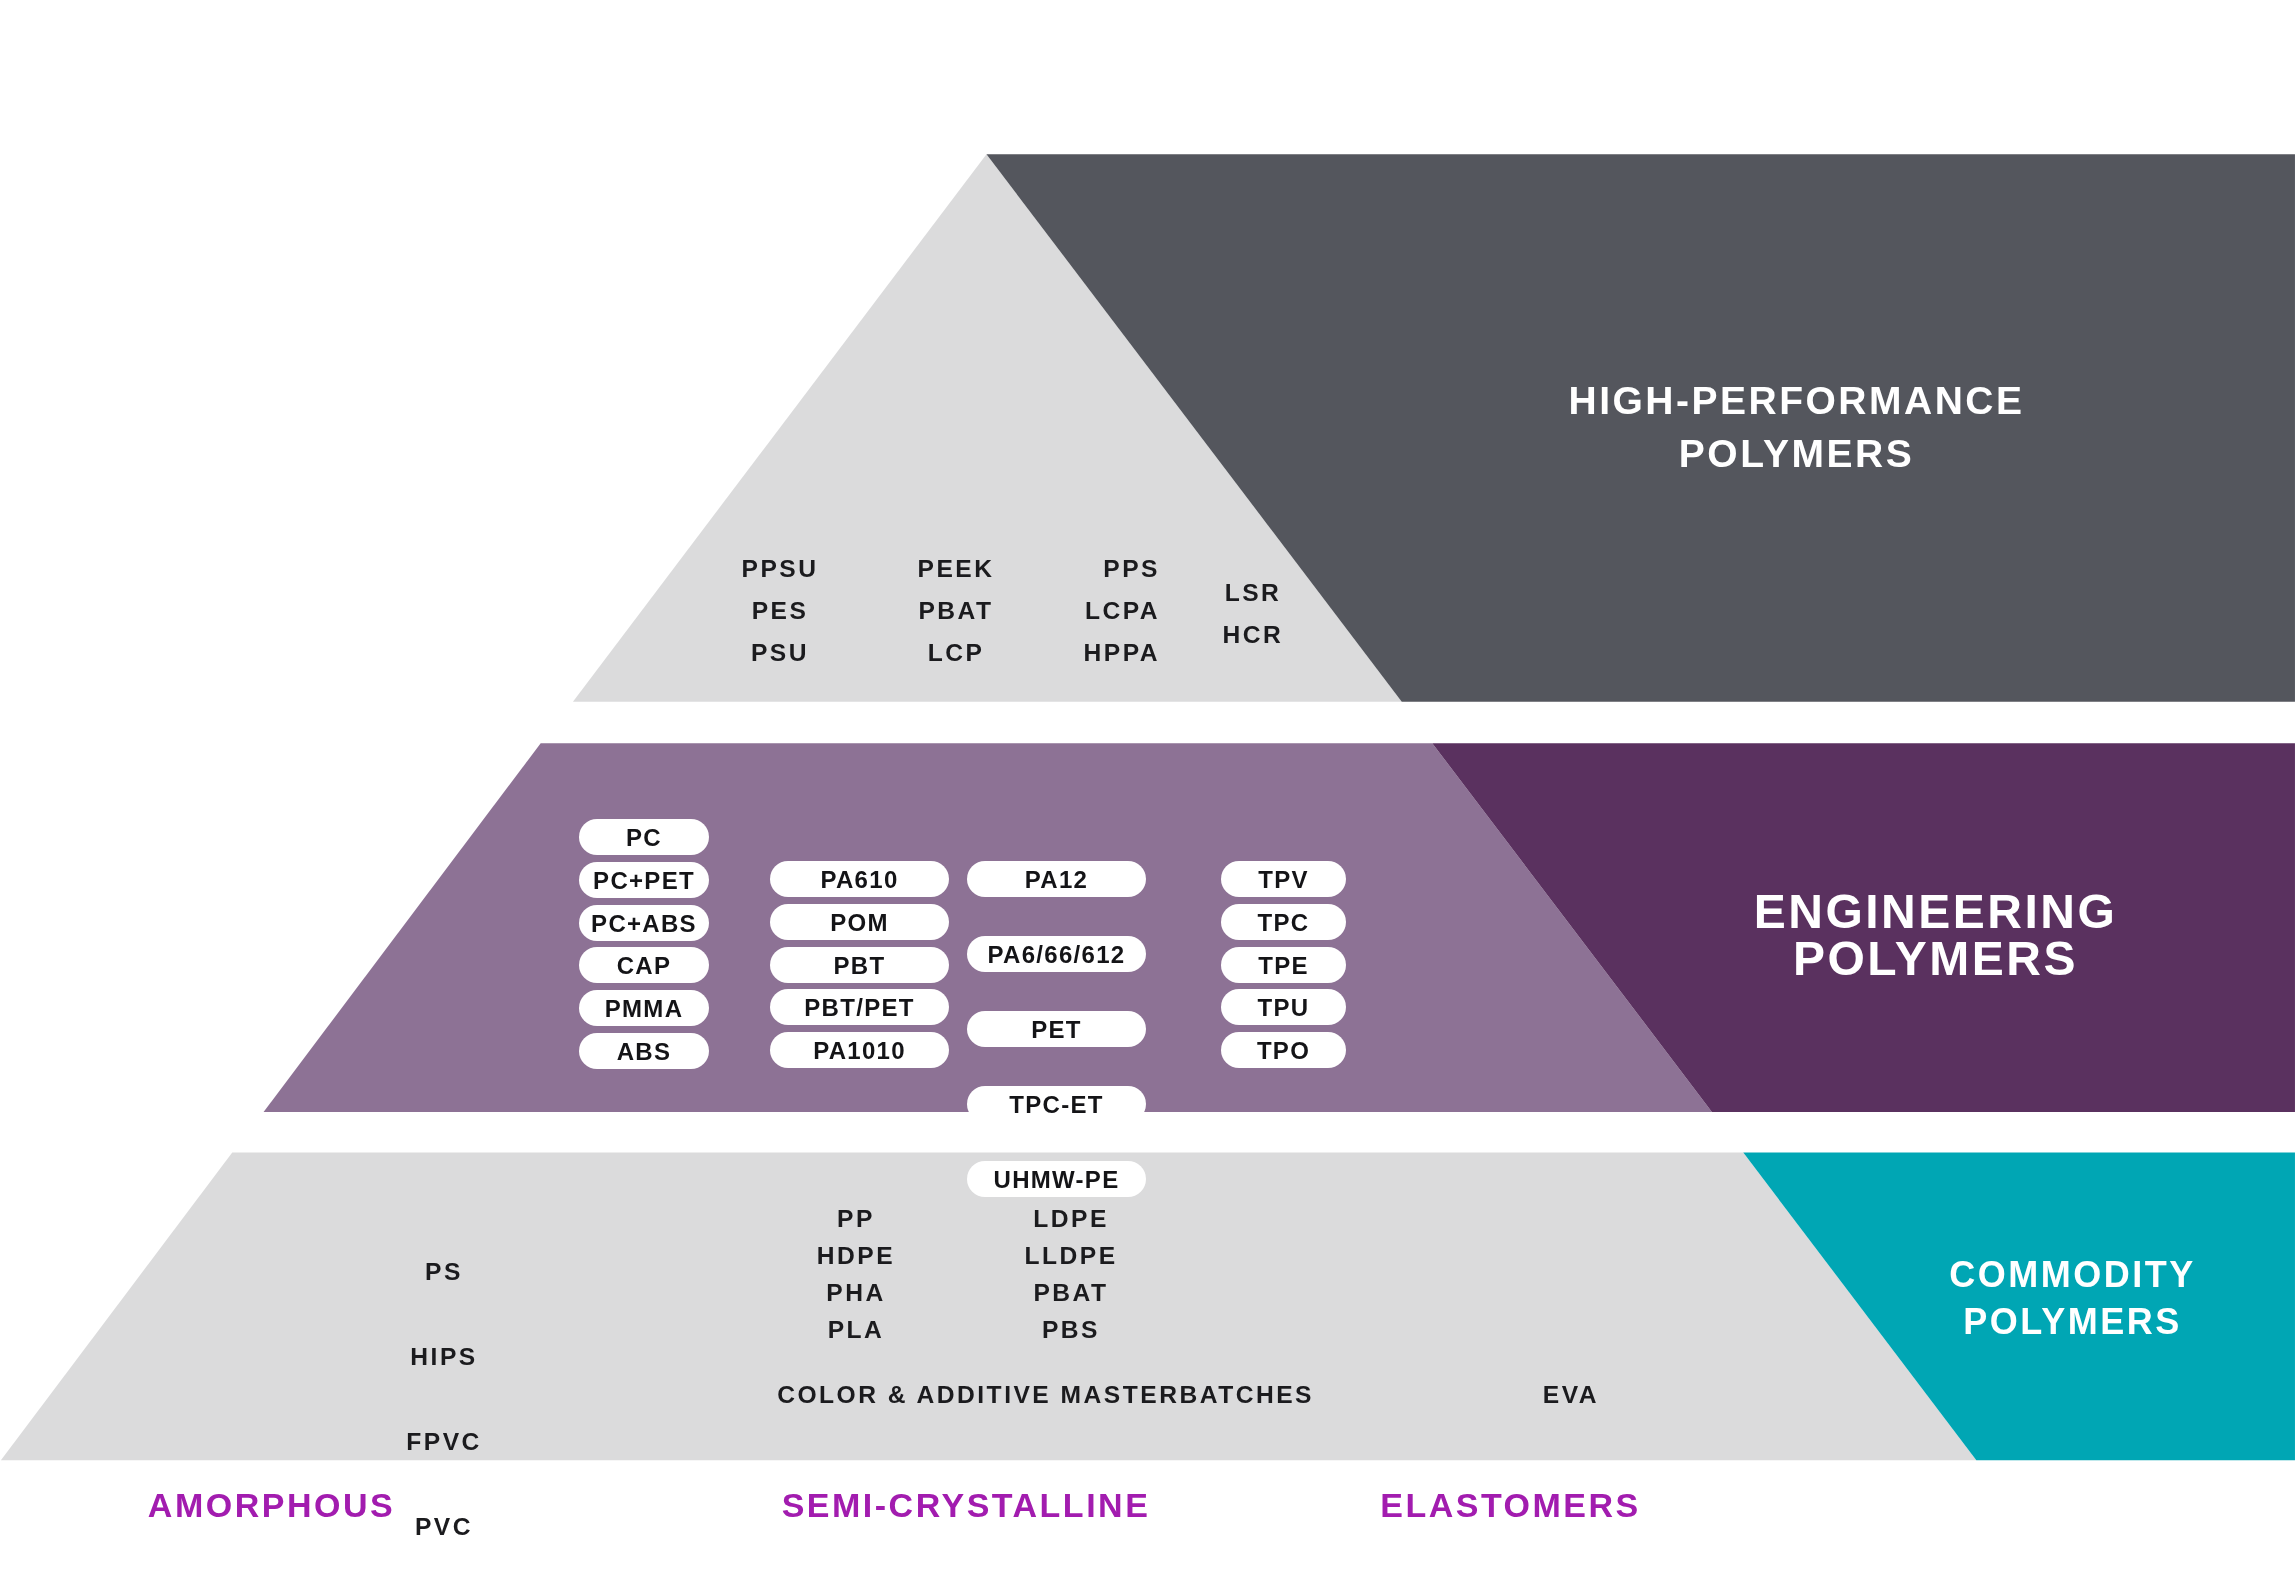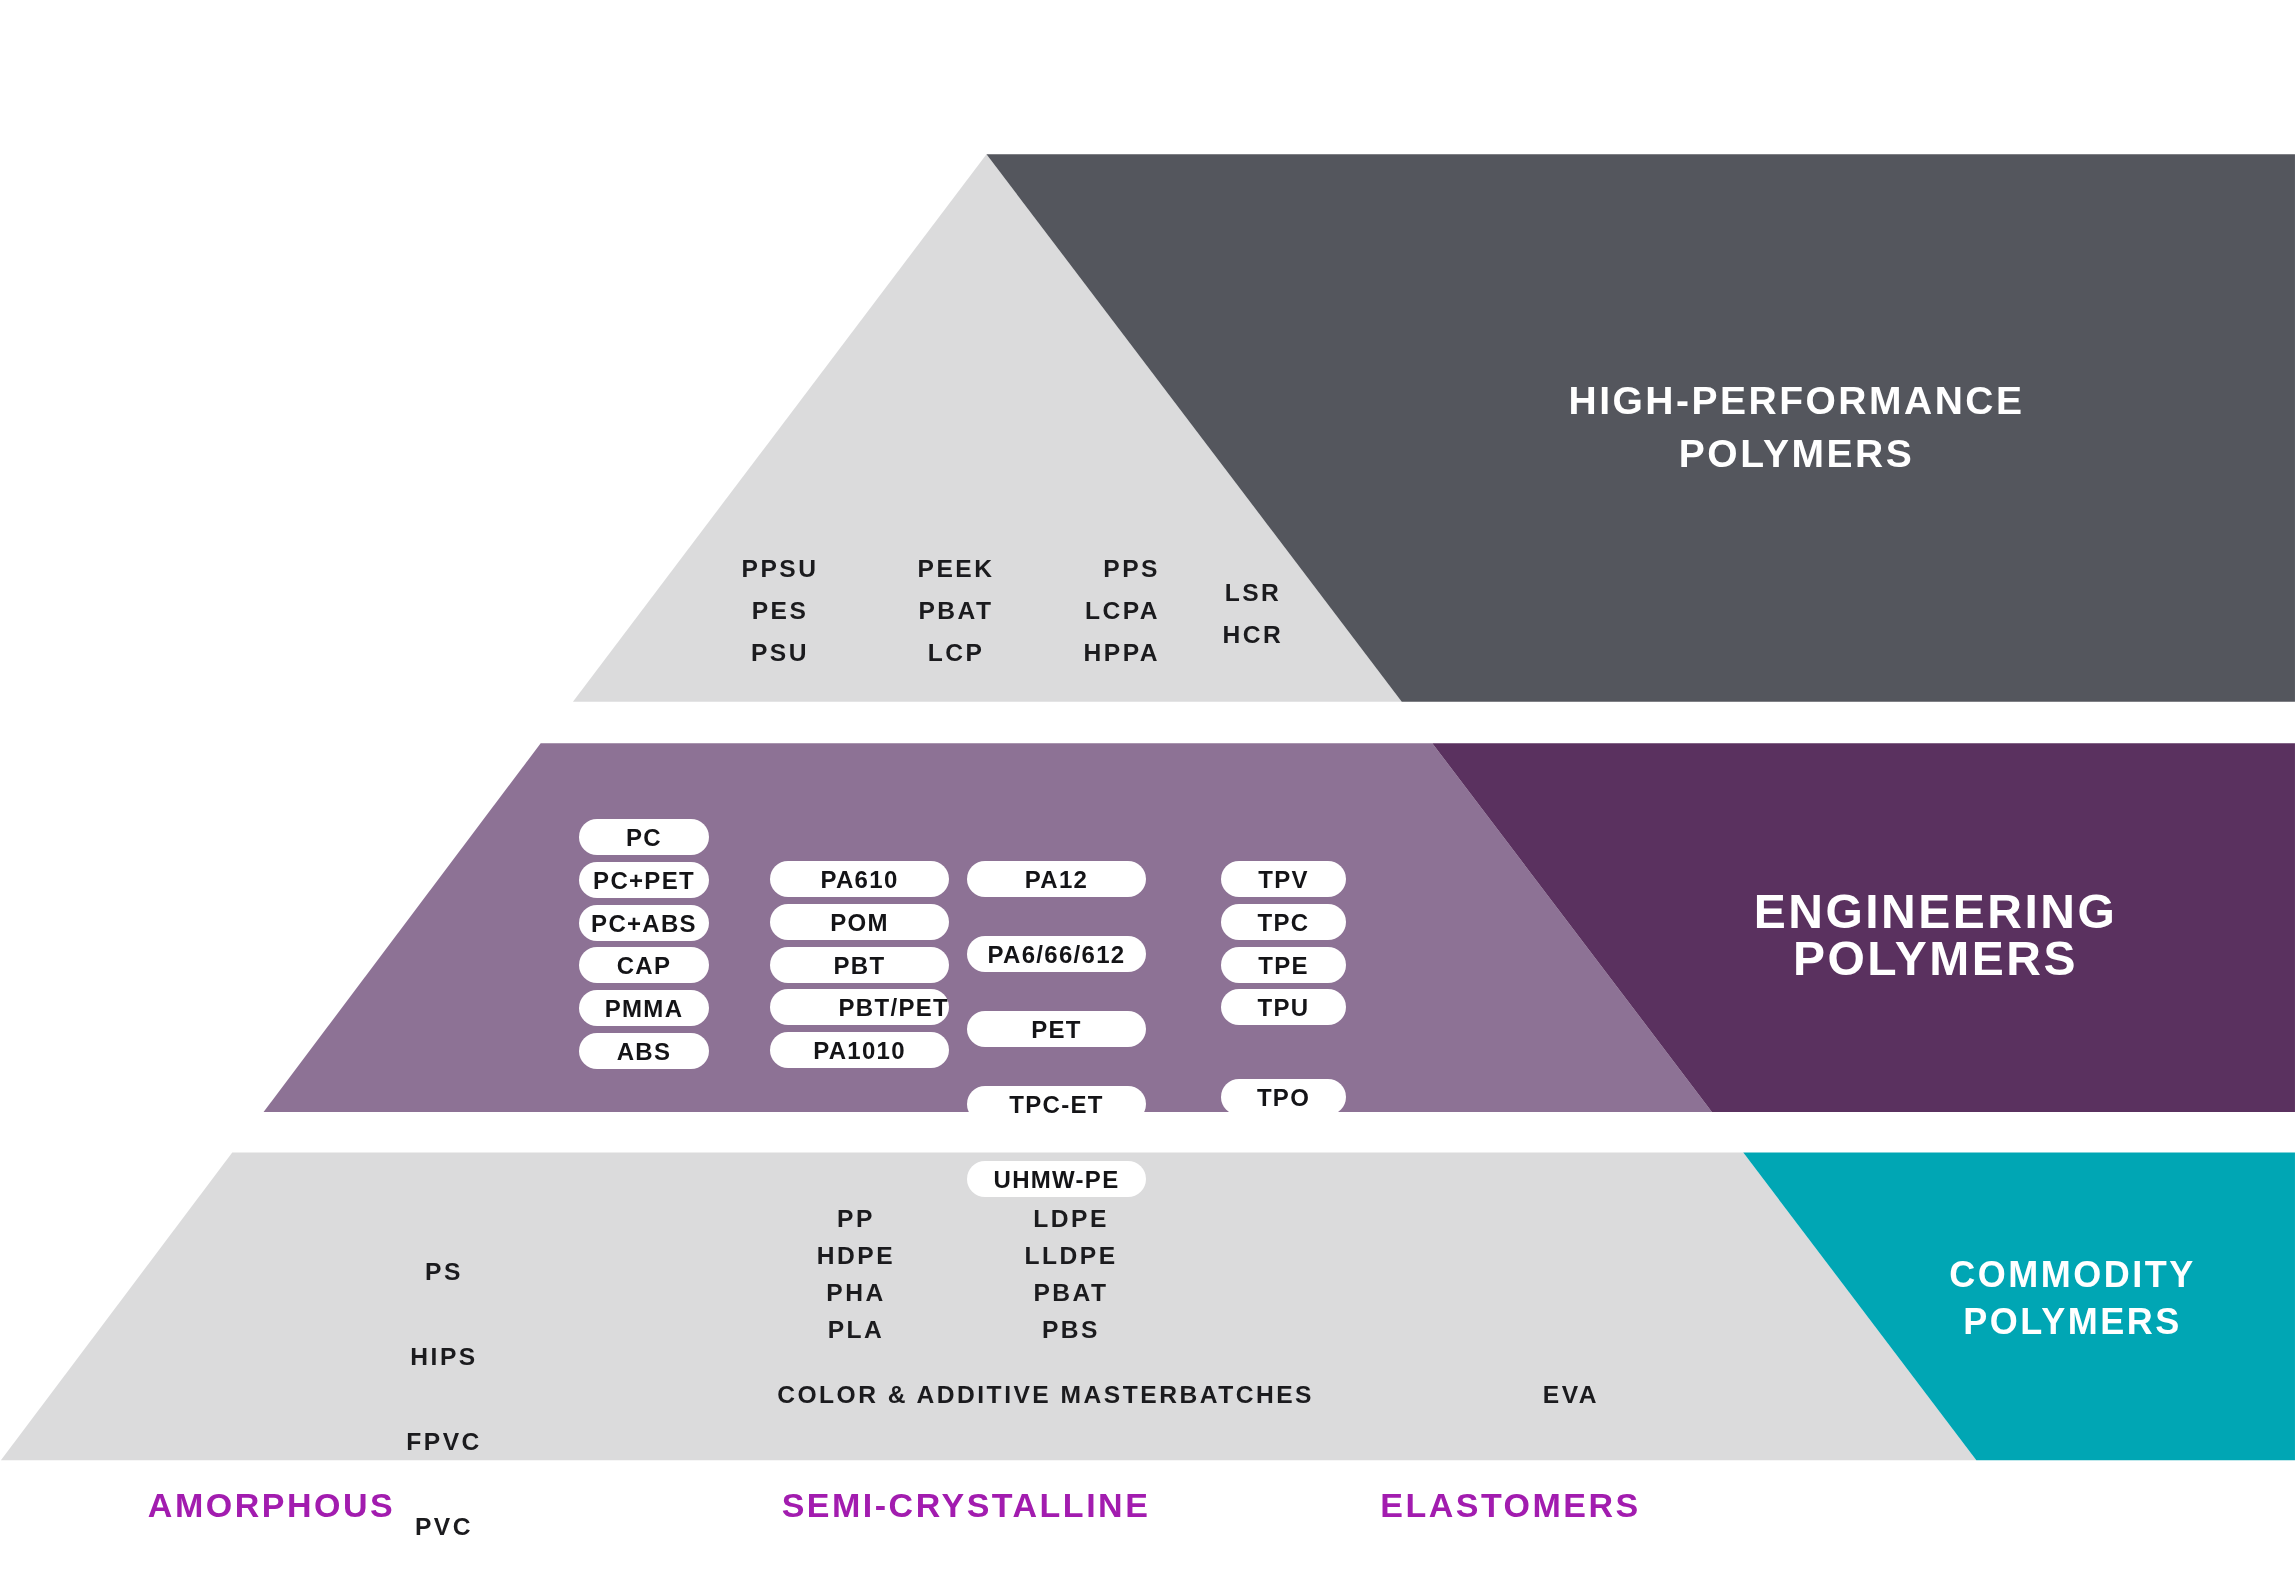--- a/index.html
+++ b/index.html
@@ -117,36 +117,36 @@
     <div class="pill" style="background: rgb(255, 255, 255);">PC+PET</div>
     <div class="pill" style="background: rgb(255, 255, 255);">PC+ABS</div>
     <div class="pill" style="background: rgb(255, 255, 255);">CAP</div>
     <div class="pill" style="background: rgb(255, 255, 255);">PMMA</div>
     <div class="pill" style="background: rgb(255, 255, 255);">ABS</div>
   </div>
   <div class="pillcol pc2">
     <div class="pill" style="background: rgb(255, 255, 255);">PA610</div>
     <div class="pill" style="background: rgb(255, 255, 255);">POM</div>
     <div class="pill" style="background: rgb(255, 255, 255);">PBT</div>
-    <div class="pill" style="background: rgb(255, 255, 255); text-align: right;">PBT/PET</div>
+    <div class="pill" style="background: rgb(255, 255, 255);">PBT/PET</div>
     <div class="pill" style="background: rgb(255, 255, 255);">PA1010</div>
   </div>
   <div class="pillcol pc3">
     <div class="pill" style="background: rgb(255, 255, 255);">PA12</div>
     <div class="pill" style="background: rgb(255, 255, 255);">PA6/66/612</div>
     <div class="pill" style="background: rgb(255, 255, 255);">PET</div>
     <div class="pill" style="background: rgb(255, 255, 255);">TPC-ET</div>
     <div class="pill" style="background: rgb(255, 255, 255);">UHMW-PE</div>
   </div>
   <div class="pillcol pc4">
     <div class="pill" style="background: rgb(255, 255, 255);">TPV</div>
     <div class="pill" style="background: rgb(255, 255, 255);">TPC</div>
     <div class="pill" style="background: rgb(255, 255, 255);">TPE</div>
     <div class="pill" style="background: rgb(255, 255, 255);">TPU</div>
-    <div class="pill" style="background: rgb(255, 255, 255); margin-top: 47px;">TPO</div>
+    <div class="pill" style="background: rgb(255, 255, 255);">TPO</div>
   </div>
 
   <div class="txtcol t3 t3c1">
     <div class="lbl">PS</div>
     <div class="lbl">HIPS</div>
     <div class="lbl">FPVC</div>
     <div class="lbl">PVC</div>
   </div>
   <div class="txtcol t3 t3c2">
     <div class="lbl">PP</div>

